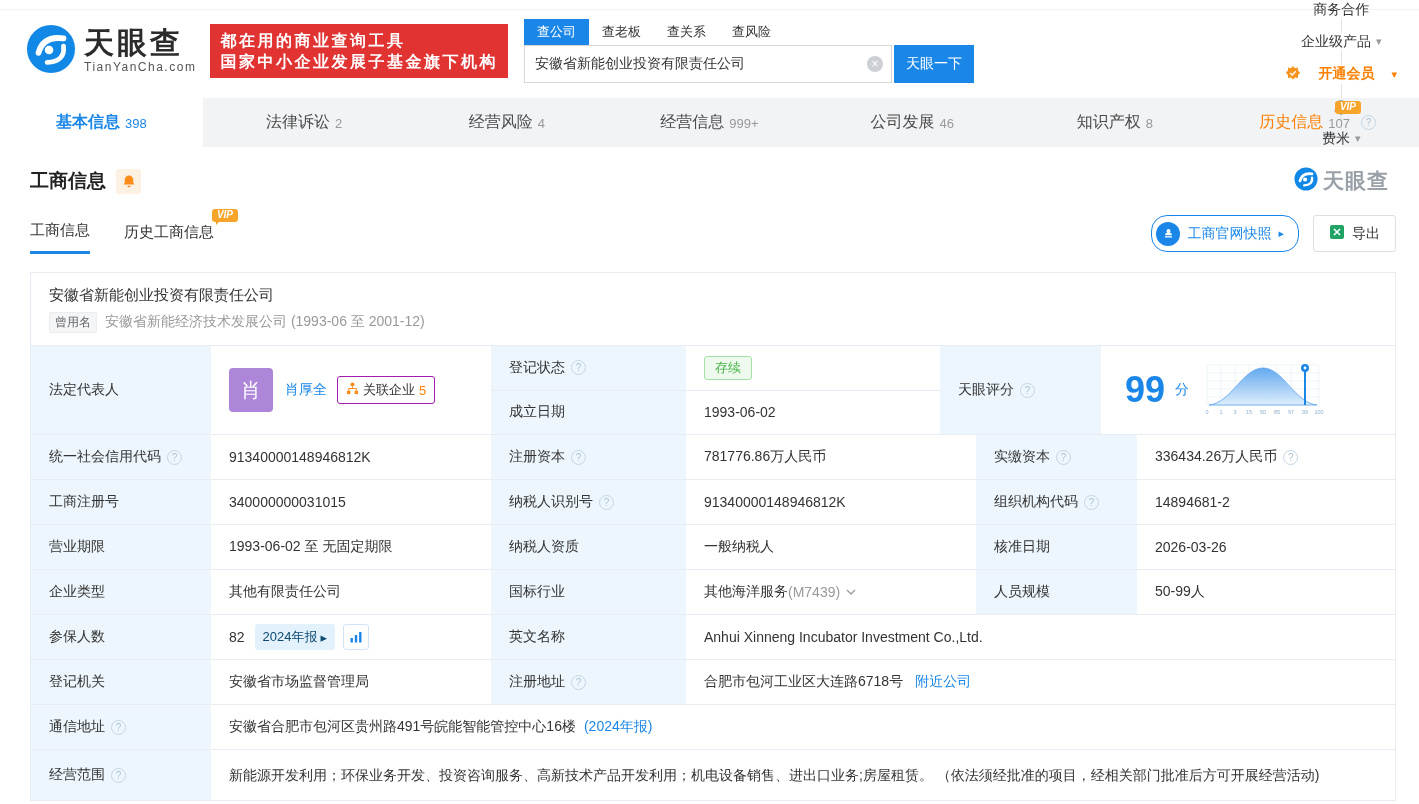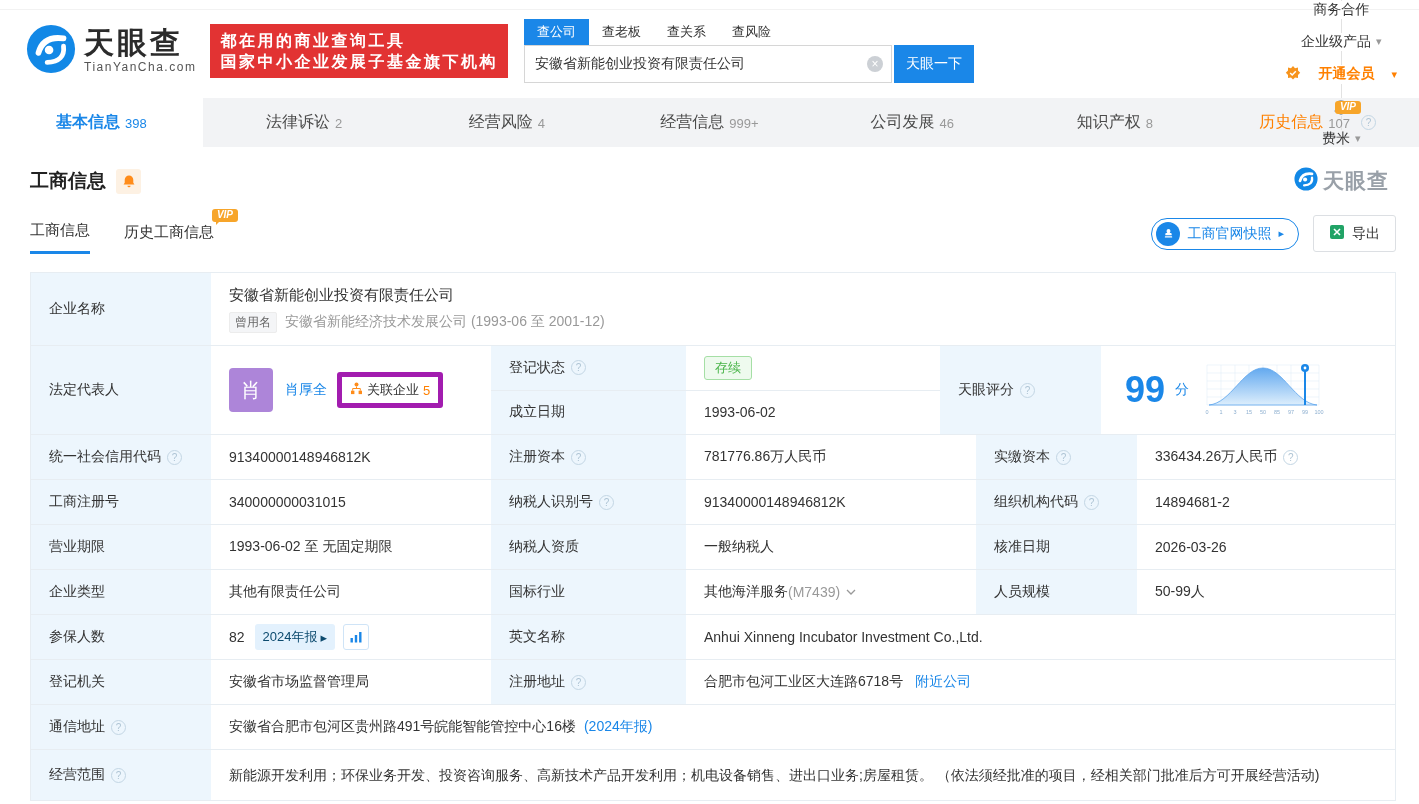--- a/index.html
+++ b/index.html
@@ -62,21 +62,21 @@
   .watermark { margin-left:auto; display:flex; align-items:center; gap:5px; }
   .watermark-text { font-size:21px; font-weight:bold; color:#99a0a8; letter-spacing:1px;}
 
   .subtab-row { display:flex; align-items:center; margin:20px 23px 0 30px; }
   .subtab { font-size:15px; color:#333; padding-bottom:11px; position:relative; cursor:pointer; }
   .subtab.active { border-bottom:3px solid #1a87e8; }
   .subtab + .subtab { margin-left:34px; }
   .subtab .vip-tag { position:absolute; top:-14px; right:-24px; }
   .subtab .vip-tag:after { content:""; position:absolute; left:4px; bottom:-3px; border:3px solid transparent;
                            border-top-color:#f7a52a; border-left-color:#f7a52a;}
-  .head-btns { margin-left:auto; display:flex; align-items:center; padding-bottom:8px;}
+  .head-btns { margin-left:auto; display:flex; padding-bottom:8px;}
   .snapshot-btn { display:flex; align-items:center; gap:7px; border:1px solid #1a87e8; color:#1a87e8;
                   border-radius:16px; padding:3px 14px 3px 4px; font-size:14px; cursor:pointer; background:#fff;}
   .stamp-circle { width:24px; height:24px; background:#1a87e8; border-radius:50%;
                   display:flex; align-items:center; justify-content:center;}
   .snapshot-btn .arr { font-size:11px; }
   .export-btn { display:flex; align-items:center; gap:7px; border:1px solid #dcdfe3; border-radius:3px;
                 padding:8px 15px; font-size:14px; color:#333; margin-left:14px; cursor:pointer; background:#fff;}
 
   
   .biz-table { margin:12px 23px 0 30px; width:1366px; border:1px solid #e7edf2; font-size:14px; }
@@ -95,21 +95,21 @@
   .subrow .w4 { width:290px; }
 
   .name-cell { flex-direction:column; align-items:flex-start; justify-content:center; gap:7px;}
   .name-line { font-size:15px; color:#333; }
   .former-line { display:flex; align-items:center; gap:8px; color:#999; font-size:14px;}
   .former-badge { background:#f4f5f7; border:1px solid #ececec; color:#666; font-size:12px; padding:1px 5px; border-radius:2px;}
 
   .avatar { width:44px; height:44px; background:#ad85d9; border-radius:4px; color:#fff; font-size:20px;
             display:flex; align-items:center; justify-content:center; flex:none; cursor:pointer;}
   .rep-link { color:#1a87e8; margin-left:12px; cursor:pointer; }
-  .related-badge { display:flex; align-items:center; gap:4px; border:5px solid #a21caf; border-radius:3px;
+  .related-badge { display:flex; align-items:center; gap:4px; border:1px solid #a21caf; border-radius:3px;
                    padding:4px 8px; margin-left:10px; font-size:13px; color:#333; cursor:pointer; background:#fff;}
   .related-badge .num { color:#ff8000; }
 
   .status-badge { color:#4bb54b; background:#eefaee; border:1px solid #a5dfa5; border-radius:3px;
                   padding:2px 10px; font-size:13px; }
 
   .score-cell { gap:10px; padding-left:24px; }
   .score-num { color:#1a87e8; font-size:36px; font-weight:bold; line-height:1;}
   .score-unit { color:#1a87e8; font-size:14px; }
 
@@ -291,23 +291,20 @@
           </svg>
       </span>
       <span>导出</span>
     </button>
   </div>
 </div>
 
 <div class="biz-table">
 
   <div class="bt-row">
-    <div class="cell lab w1 h72">
-        <span>企业名称</span>
-      </div>
     <div class="cell val wfl h72 name-cell">
       <div class="name-line">安徽省新能创业投资有限责任公司</div>
       <div class="former-line">
         <span class="former-badge">曾用名</span>
         <span>安徽省新能经济技术发展公司 (1993-06 至 2001-12)</span>
       </div>
     </div>
   </div>
 
   <div class="bt-row">

